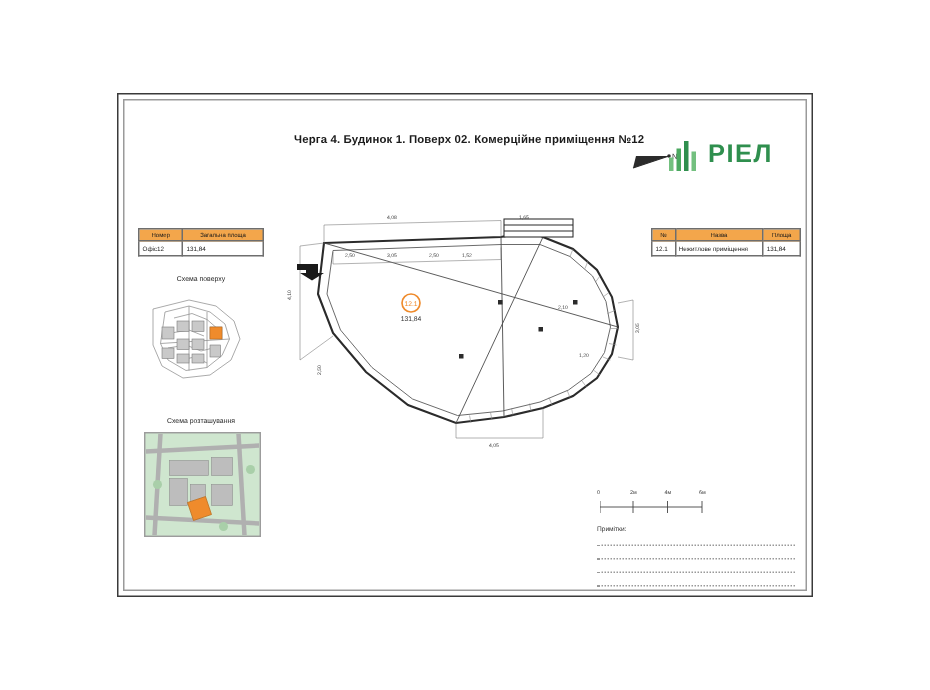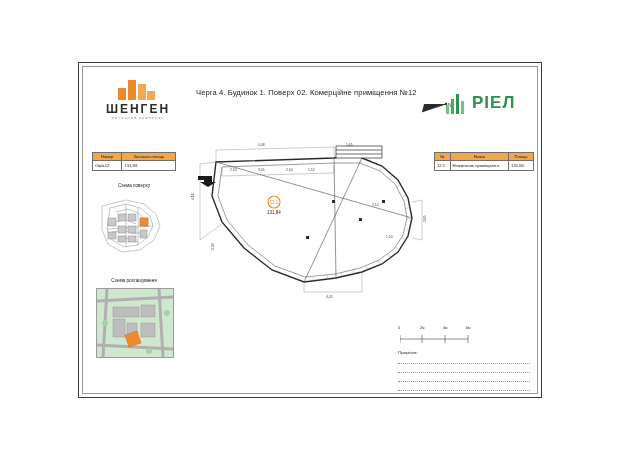--- a/index.html
+++ b/index.html
@@ -85,21 +85,21 @@
     color: #8a8a8a;
   }
 
   .sheet-title {
     position: absolute;
     left: 196px;
     top: 88px;
     width: 240px;
     font-size: 7.6px;
     color: #1b1b1b;
-    font-weight: normal;
+    font-weight: bold;
     letter-spacing: 0.1px;
   }
 
   
   .north {
     position: absolute;
     left: 420px;
     top: 92px;
     width: 40px;
     height: 26px;
@@ -245,30 +245,20 @@
 </style>
 </head>
 <body>
 
 <div id="page">
 
   <div class="sheet">
     <div class="sheet-inner"></div>
   </div>
 
-  <div class="logo-block">
-    <div class="logo-mark">
-      <div class="logo-bar b1"></div>
-      <div class="logo-bar b2"></div>
-      <div class="logo-bar b3"></div>
-      <div class="logo-bar b4"></div>
-    </div>
-    <div class="logo-text">ШЕНГЕН</div>
-    <div class="logo-sub">житловий комплекс</div>
-  </div>
 
   <div class="sheet-title">Черга 4. Будинок 1. Поверх 02. Комерційне приміщення №12</div>
 
   <div class="north">
     <svg width="40" height="26" viewBox="0 0 40 26">
       <path d="M2,20 L26,12 L4,12 Z" fill="#2b2b2b"></path>
       <path d="M2,20 L26,12" stroke="#2b2b2b" stroke-width="0.7" fill="none"></path>
       <circle cx="26" cy="12" r="1.2" fill="#2b2b2b"></circle>
     </svg>
     <div class="north-label">N</div>

